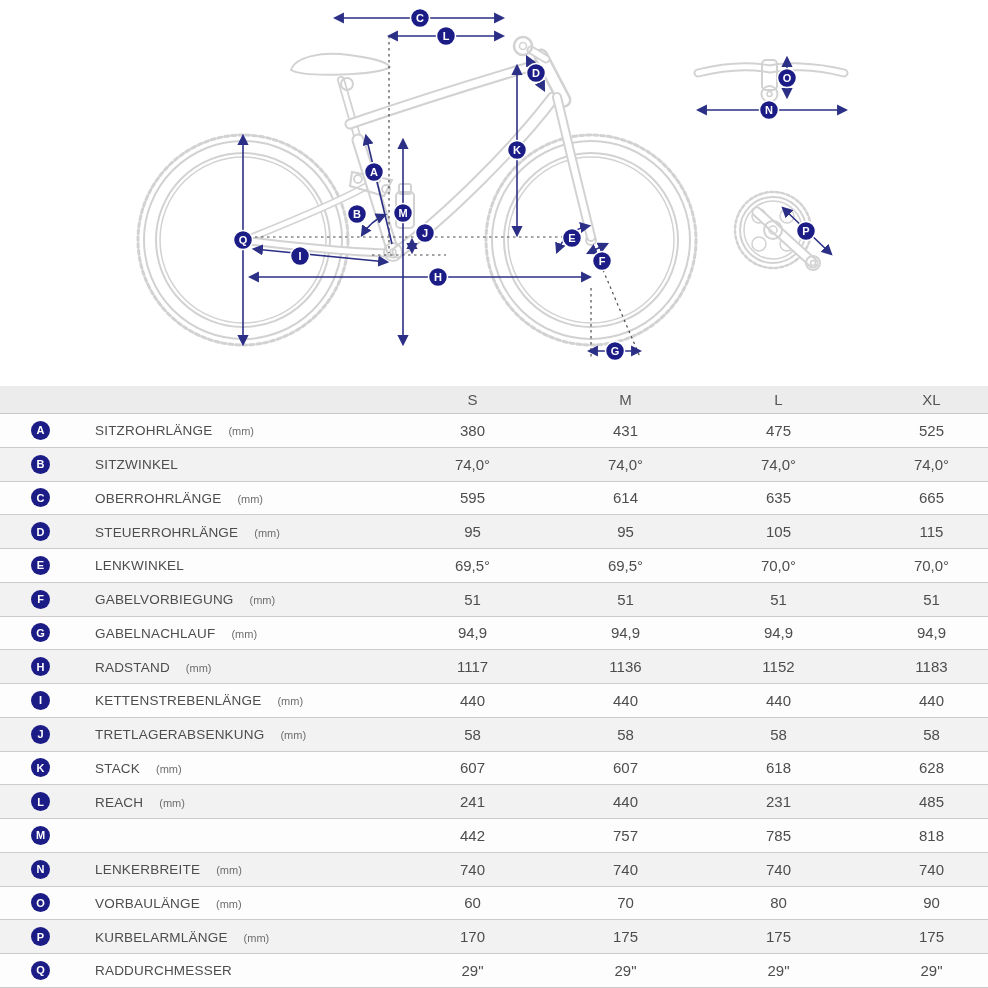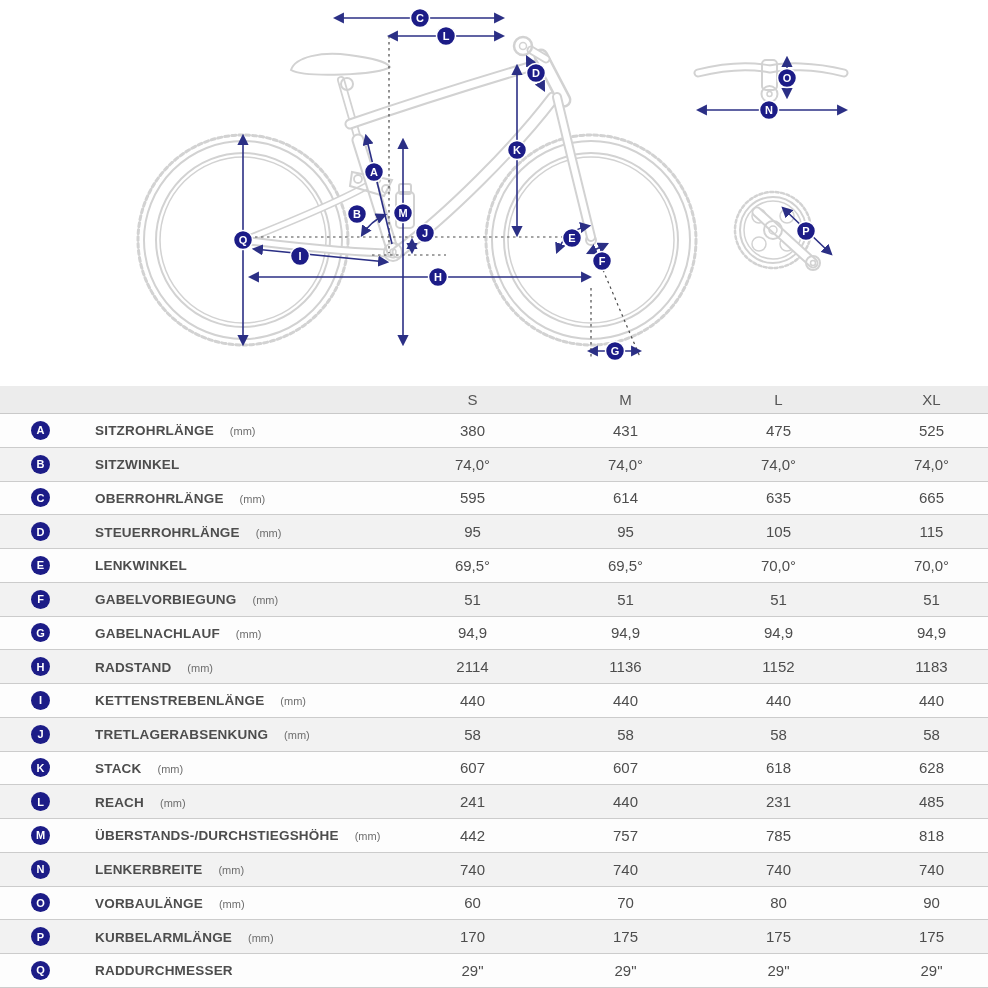--- a/index.html
+++ b/index.html
@@ -24,21 +24,21 @@
     background:#fdfdfd;
   }
   .trow.alt{background:#f2f2f2;}
   .badge{
     flex:none;width:19px;height:19px;border-radius:50%;
     background:#1c1c87;color:#fff;margin-left:31px;
     display:flex;align-items:center;justify-content:center;
     font-size:11px;font-weight:bold;
   }
   .lblwrap{margin-left:45px;white-space:nowrap;}
-  .lbl{font-size:13.5px;font-weight:bold;color:#4d4d4d;letter-spacing:.2px;font-style:normal;}
+  .lbl{font-size:13.5px;font-weight:normal;color:#4d4d4d;letter-spacing:.2px;font-style:normal;}
   .unit{font-size:11px;color:#6e6e6e;font-style:normal;margin-left:16px;}
   .val{
     position:absolute;width:153px;text-align:center;
     font-size:15px;color:#4d4d4d;
   }
   .c0{left:396px}.c1{left:549px}.c2{left:702px}.c3{left:855px}
   .bikestroke{stroke:#d2d2d2;fill:none;stroke-linecap:round;}
   .whitecore{stroke:#ffffff;fill:none;stroke-linecap:round;}
   .dim{stroke:#2b2f85;stroke-width:1.6;fill:none;}
   .dot{stroke:#4a4a4a;stroke-width:1.2;stroke-dasharray:2.5 3.5;fill:none;}
@@ -287,21 +287,21 @@
         <span class="badge">G</span>
         <span class="lblwrap"><span class="lbl">GABELNACHLAUF</span><span class="unit">(mm)</span></span>
         <span class="val c0">94,9</span>
         <span class="val c1">94,9</span>
         <span class="val c2">94,9</span>
         <span class="val c3">94,9</span>
       </div>
       <div class="trow alt">
         <span class="badge">H</span>
         <span class="lblwrap"><span class="lbl">RADSTAND</span><span class="unit">(mm)</span></span>
-        <span class="val c0">2114</span>
+        <span class="val c0">1117</span>
         <span class="val c1">1136</span>
         <span class="val c2">1152</span>
         <span class="val c3">1183</span>
       </div>
       <div class="trow">
         <span class="badge">I</span>
         <span class="lblwrap"><span class="lbl">KETTENSTREBENLÄNGE</span><span class="unit">(mm)</span></span>
         <span class="val c0">440</span>
         <span class="val c1">440</span>
         <span class="val c2">440</span>
@@ -326,21 +326,20 @@
       <div class="trow alt">
         <span class="badge">L</span>
         <span class="lblwrap"><span class="lbl">REACH</span><span class="unit">(mm)</span></span>
         <span class="val c0">241</span>
         <span class="val c1">440</span>
         <span class="val c2">231</span>
         <span class="val c3">485</span>
       </div>
       <div class="trow">
         <span class="badge">M</span>
-        <span class="lblwrap"><span class="lbl">ÜBERSTANDS-/DURCHSTIEGSHÖHE</span><span class="unit">(mm)</span></span>
         <span class="val c0">442</span>
         <span class="val c1">757</span>
         <span class="val c2">785</span>
         <span class="val c3">818</span>
       </div>
       <div class="trow alt">
         <span class="badge">N</span>
         <span class="lblwrap"><span class="lbl">LENKERBREITE</span><span class="unit">(mm)</span></span>
         <span class="val c0">740</span>
         <span class="val c1">740</span>

